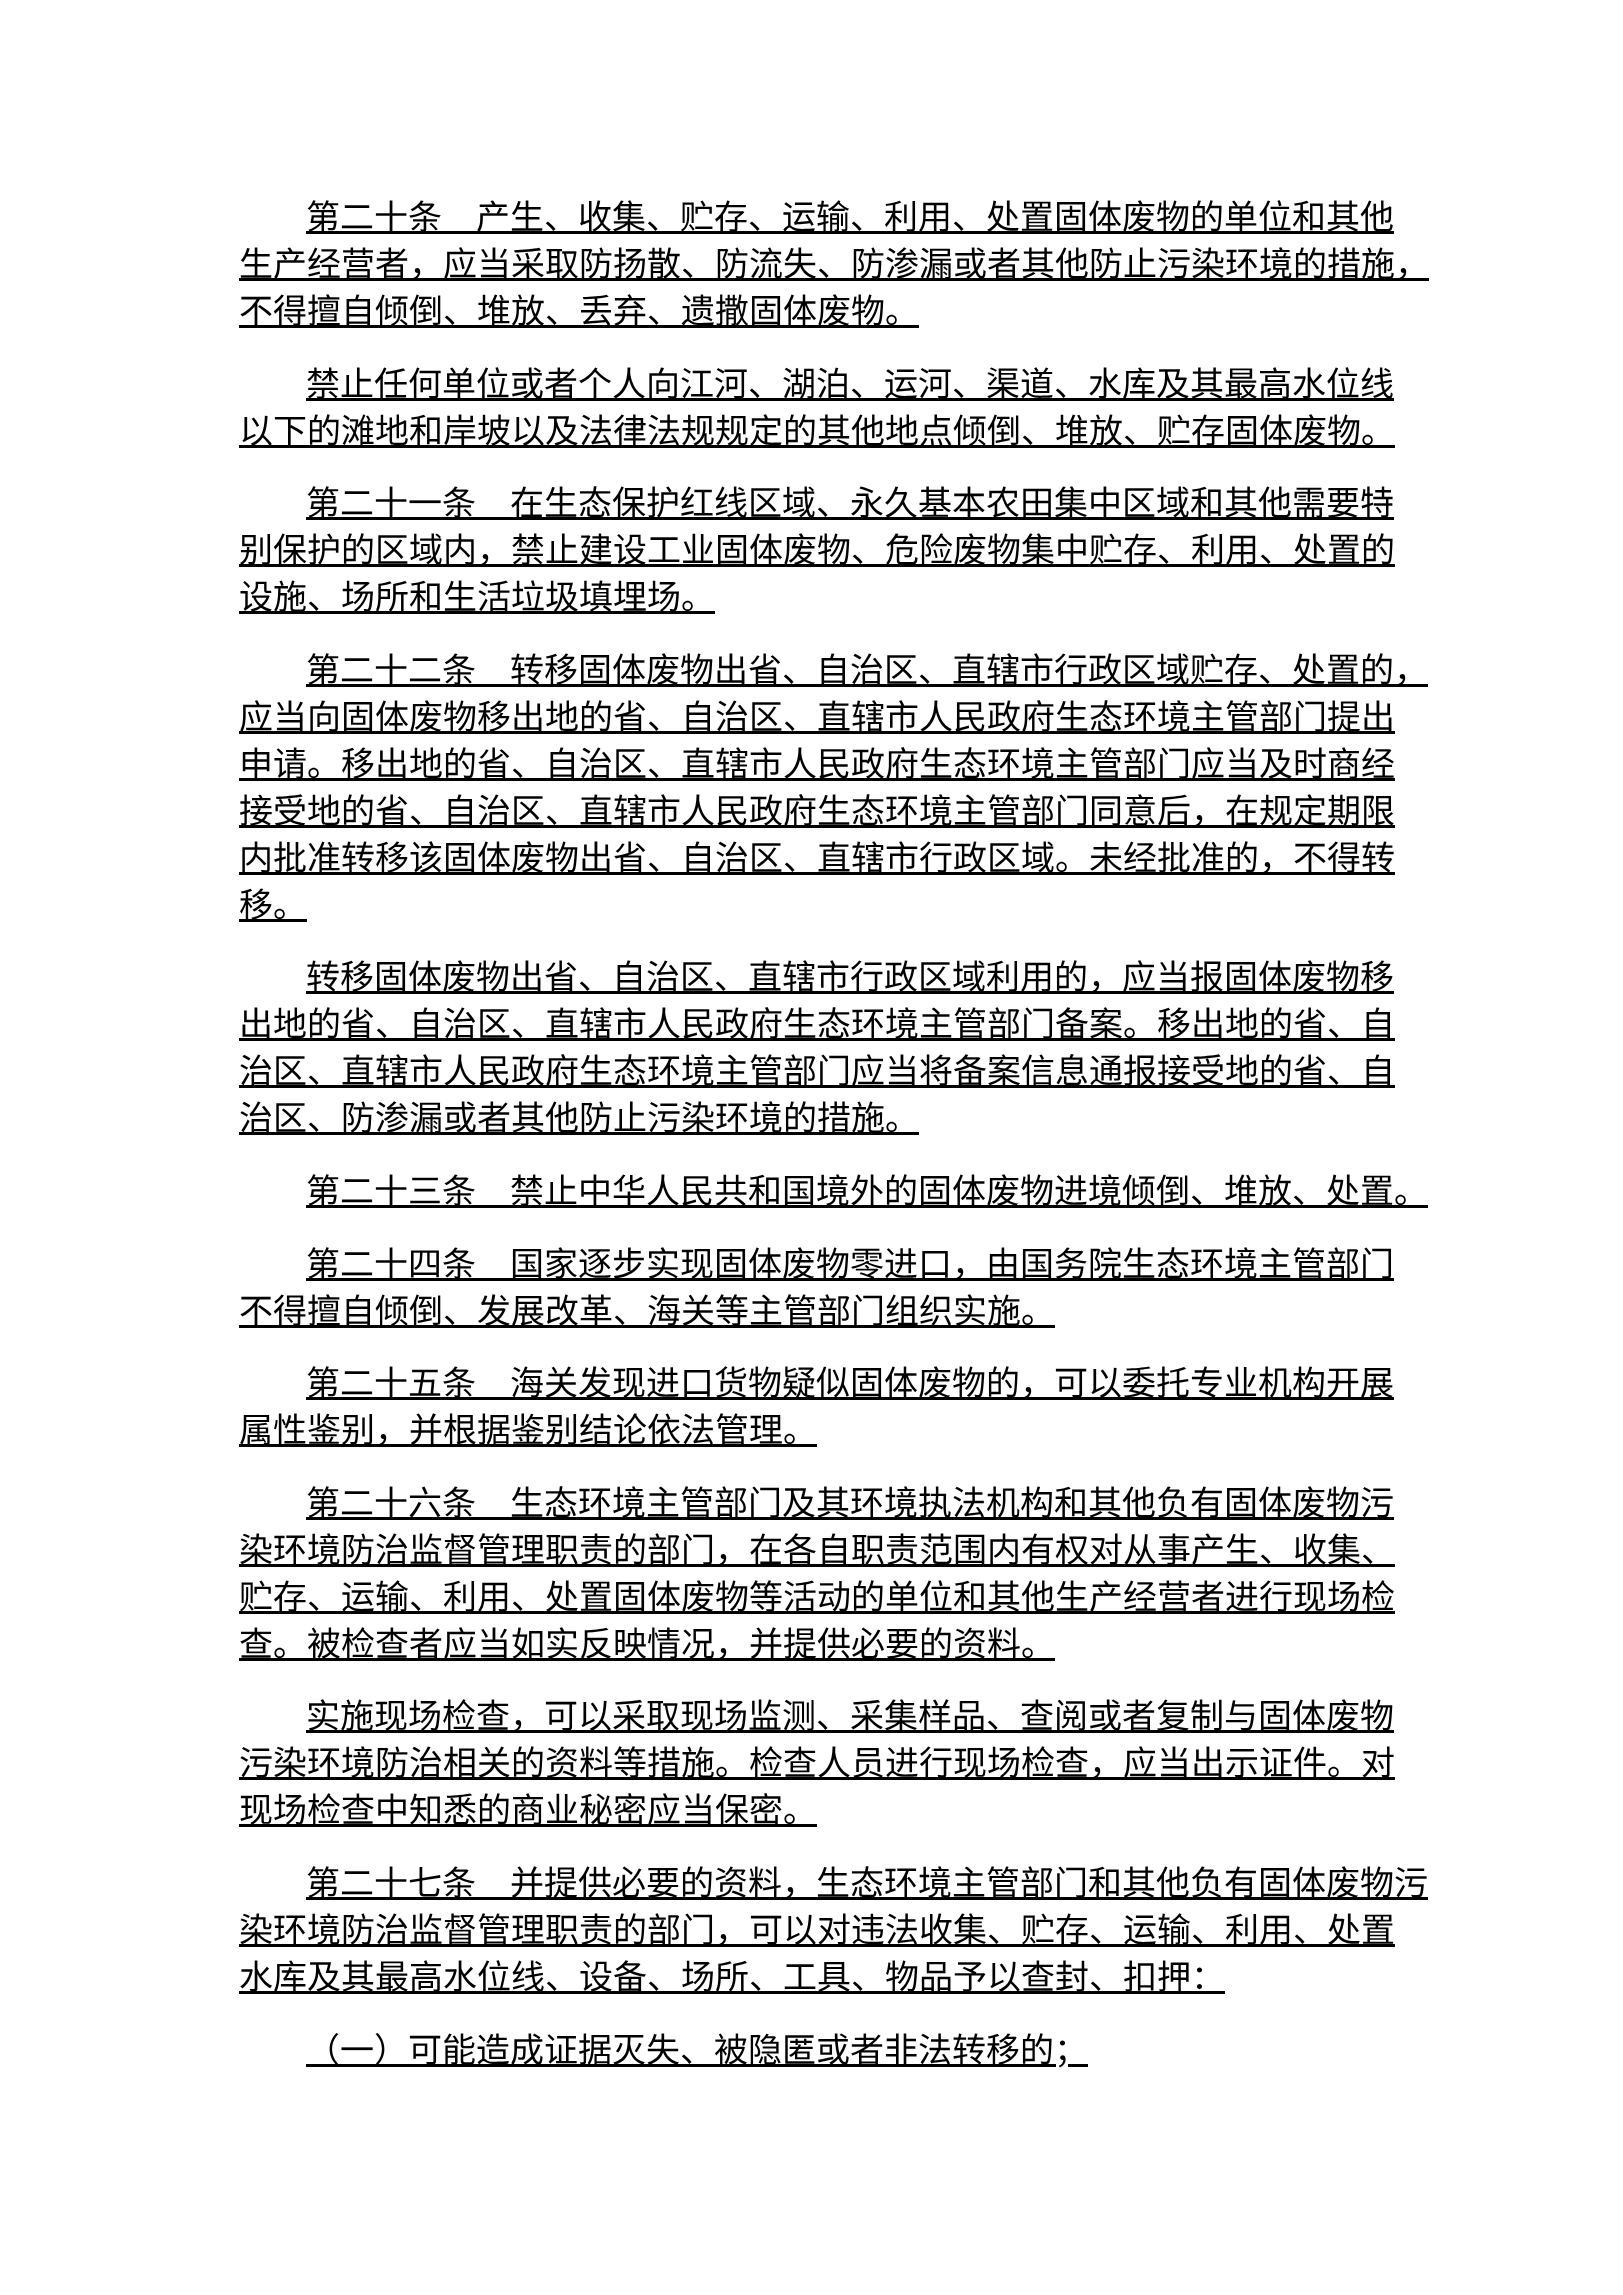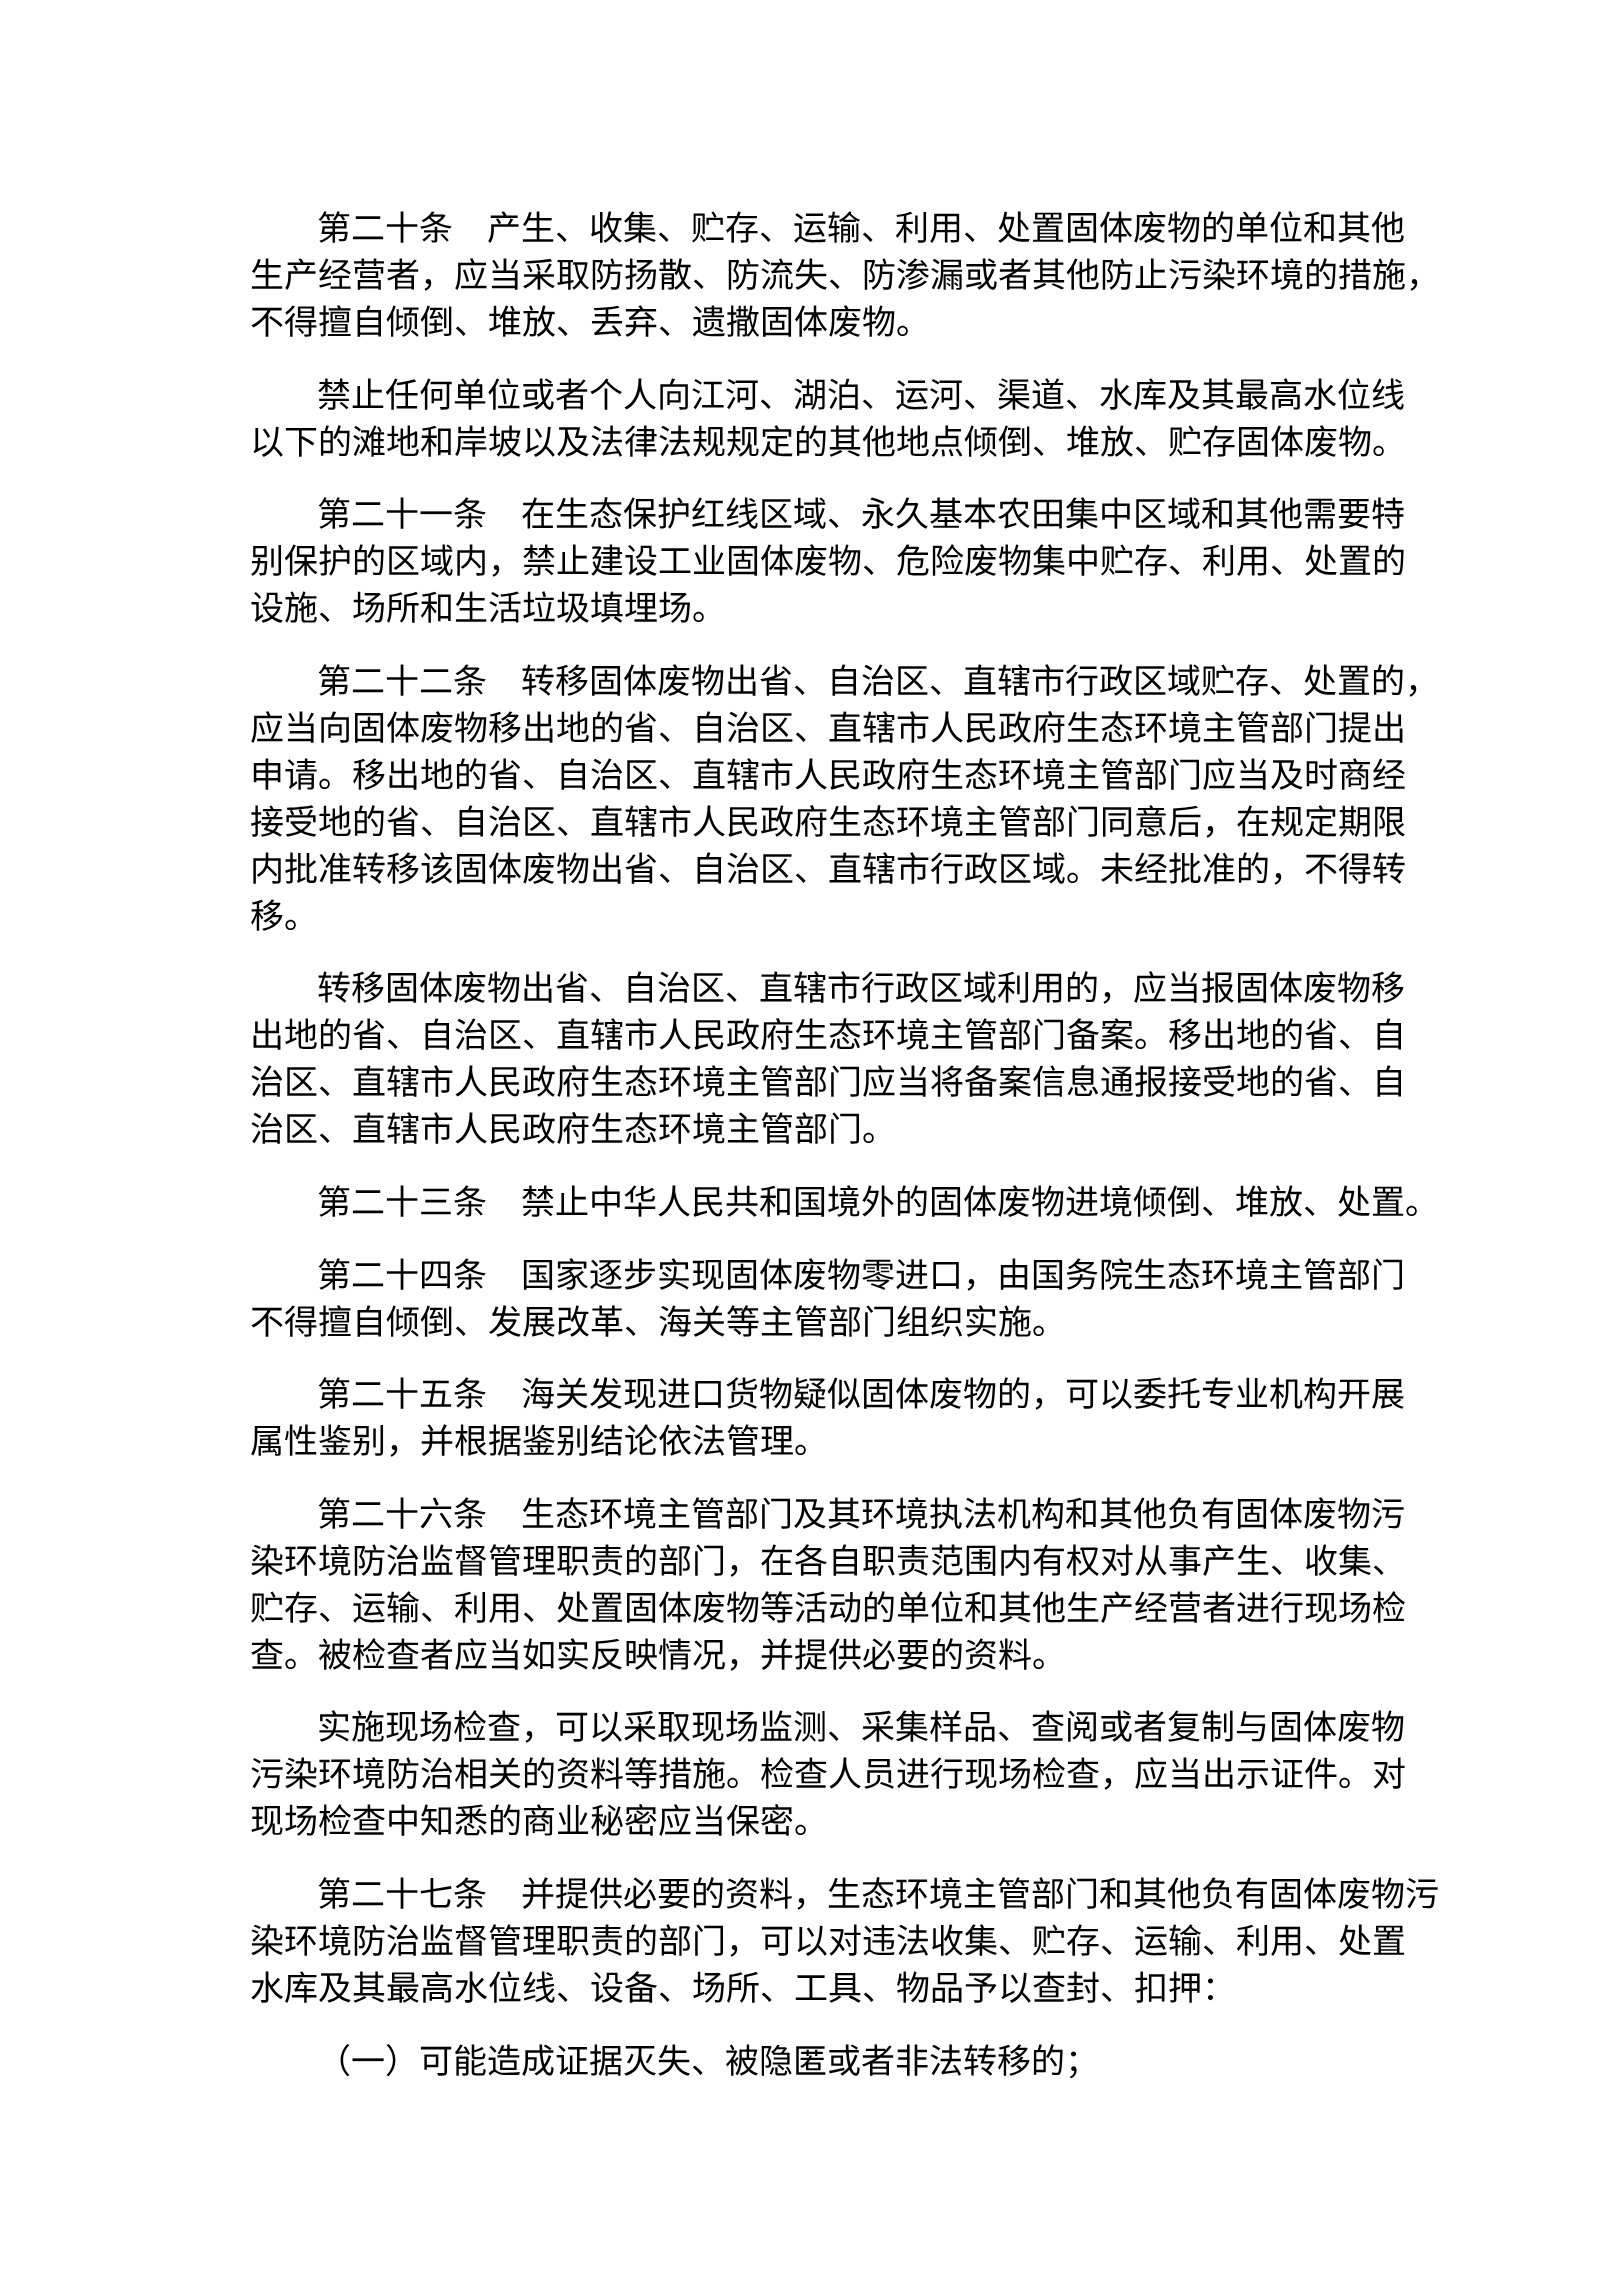--- a/index.html
+++ b/index.html
@@ -19,22 +19,23 @@
     height: 2295px;
     background: #ffffff;
     color: #000000;
     font-family: "Liberation Serif", "DejaVu Serif", serif;
     padding: 190px 228px 0 235px;
   }
   .doc-body {
     width: 1161px;
   }
   .para {
-    margin: 15px;
+    margin: 4px;
     padding: 0;
+    text-decoration: underline;
   }
   .para + .para {
     margin-top: 25.6px;
   }
   .line {
     font-size: 34px;
     line-height: 47px;
     height: 47px;
     white-space: nowrap;
     text-align: justify;
@@ -75,21 +76,21 @@
         <div class="line">应当向固体废物移出地的省、自治区、直辖市人民政府生态环境主管部门提出</div>
         <div class="line">申请。移出地的省、自治区、直辖市人民政府生态环境主管部门应当及时商经</div>
         <div class="line">接受地的省、自治区、直辖市人民政府生态环境主管部门同意后，在规定期限</div>
         <div class="line">内批准转移该固体废物出省、自治区、直辖市行政区域。未经批准的，不得转</div>
         <div class="line last">移。</div>
       </div>
       <div class="para">
         <div class="line first">转移固体废物出省、自治区、直辖市行政区域利用的，应当报固体废物移</div>
         <div class="line">出地的省、自治区、直辖市人民政府生态环境主管部门备案。移出地的省、自</div>
         <div class="line">治区、直辖市人民政府生态环境主管部门应当将备案信息通报接受地的省、自</div>
-        <div class="line last">治区、直辖市人民政府生态环境主管部门。</div>
+        <div class="line last">治区、防渗漏或者其他防止污染环境的措施。</div>
       </div>
       <div class="para">
         <div class="line first last">第二十三条　禁止中华人民共和国境外的固体废物进境倾倒、堆放、处置。</div>
       </div>
       <div class="para">
         <div class="line first">第二十四条　国家逐步实现固体废物零进口，由国务院生态环境主管部门</div>
         <div class="line last">不得擅自倾倒、发展改革、海关等主管部门组织实施。</div>
       </div>
       <div class="para">
         <div class="line first">第二十五条　海关发现进口货物疑似固体废物的，可以委托专业机构开展</div>

